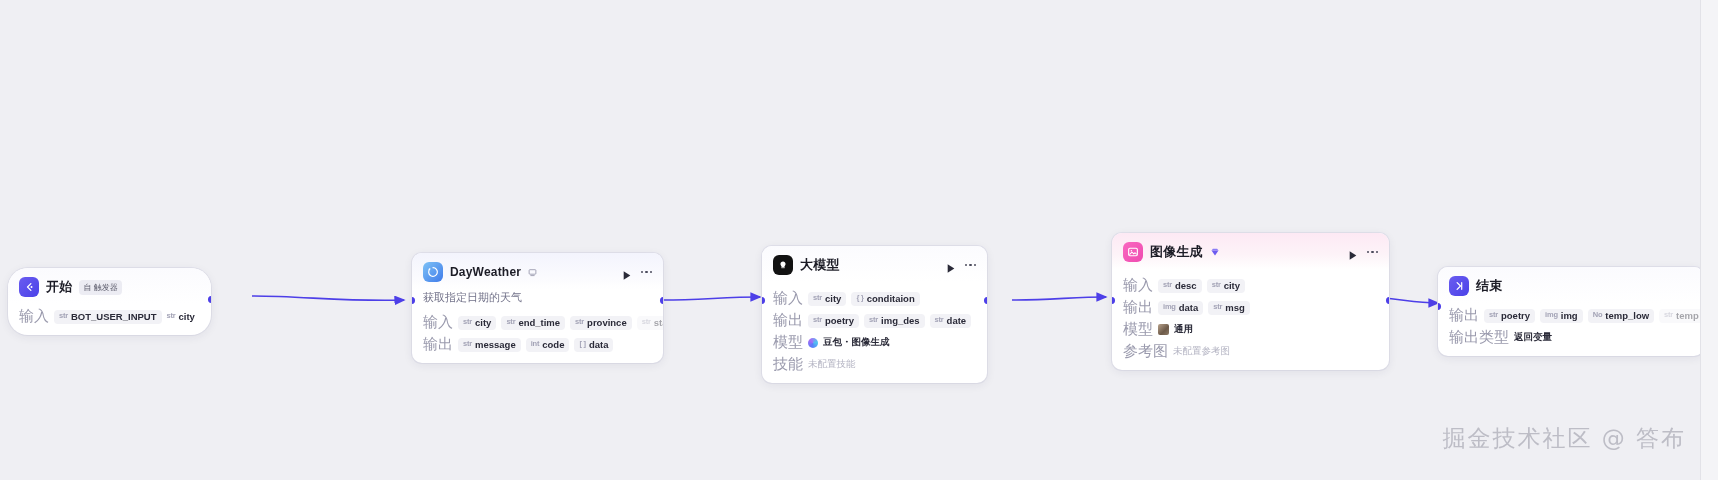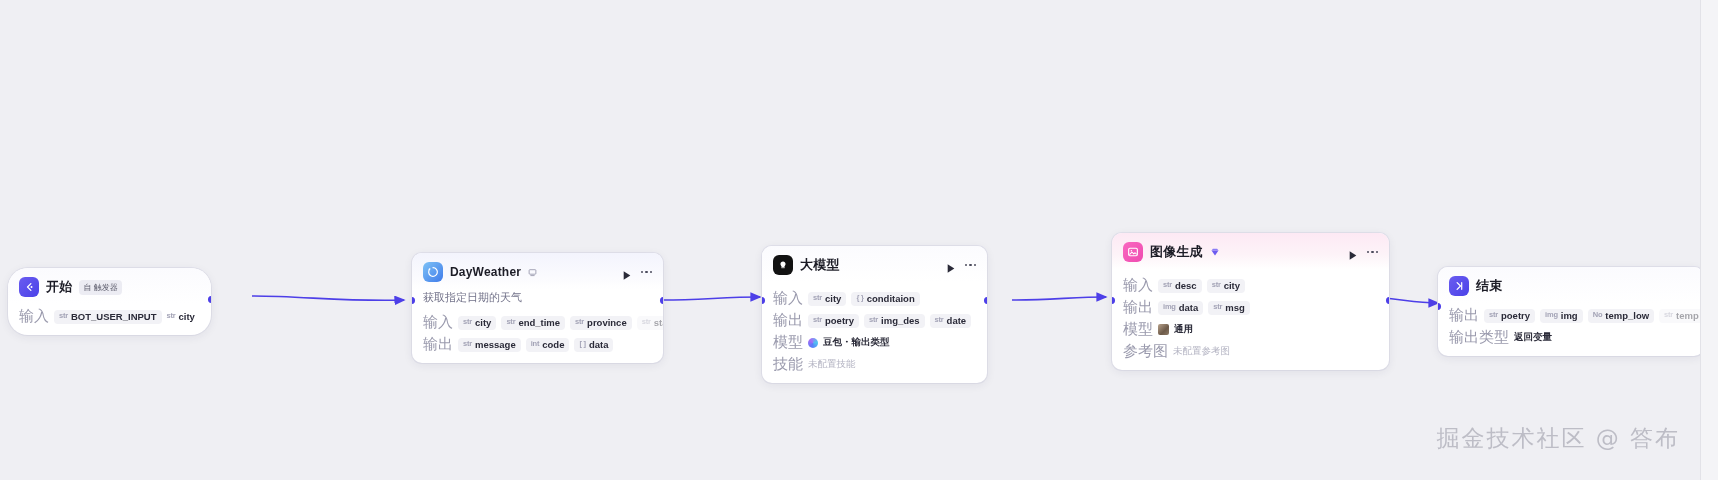--- a/index.html
+++ b/index.html
@@ -93,21 +93,21 @@
     background: conic-gradient(from 200deg,#5b7cfa,#a96cf5,#4fc4f0,#5b7cfa); display: inline-block; }
   .avatar-ico { width: 11px; height: 11px; border-radius: 2px;
     background: linear-gradient(135deg,#b9a38c,#6d5a49 60%,#8d7a66); display: inline-block; }
 
   
   .port { position: absolute; width: 7px; height: 7px; border-radius: 50%;
     background: #4d3fe8; box-shadow: 0 0 0 2px #ffffff; }
 
   
   #watermark {
-    position: absolute; right: 38px; bottom: 26px;
+    position: absolute; right: 32px; bottom: 26px;
     font-size: 23px; color: #bdbdc6; letter-spacing: 2px;
     font-family: "DejaVu Sans", sans-serif; white-space: nowrap;
   }
 </style>
 </head>
 <body>
 
 <div id="canvas">
 
   <svg id="edges" viewBox="0 0 1718 480">
@@ -266,21 +266,21 @@
           <span>img_des</span>
         </span>
         <span class="var">
           <span class="ty">str</span>
           <span>date</span>
         </span>
       </div>
       <div class="row">
         <span class="row-label">模型</span>
         <span class="model-ico"></span>
-        <span class="valtext">豆包・输出类型</span>
+        <span class="valtext">豆包・图像生成</span>
       </div>
       <div class="row">
         <span class="row-label">技能</span>
         <span class="valtext muted">未配置技能</span>
       </div>
     </div>
     <span class="port" style="left:-4px; top:51px;"></span>
     <span class="port" style="right:-4px; top:51px;"></span>
   </div>
 

